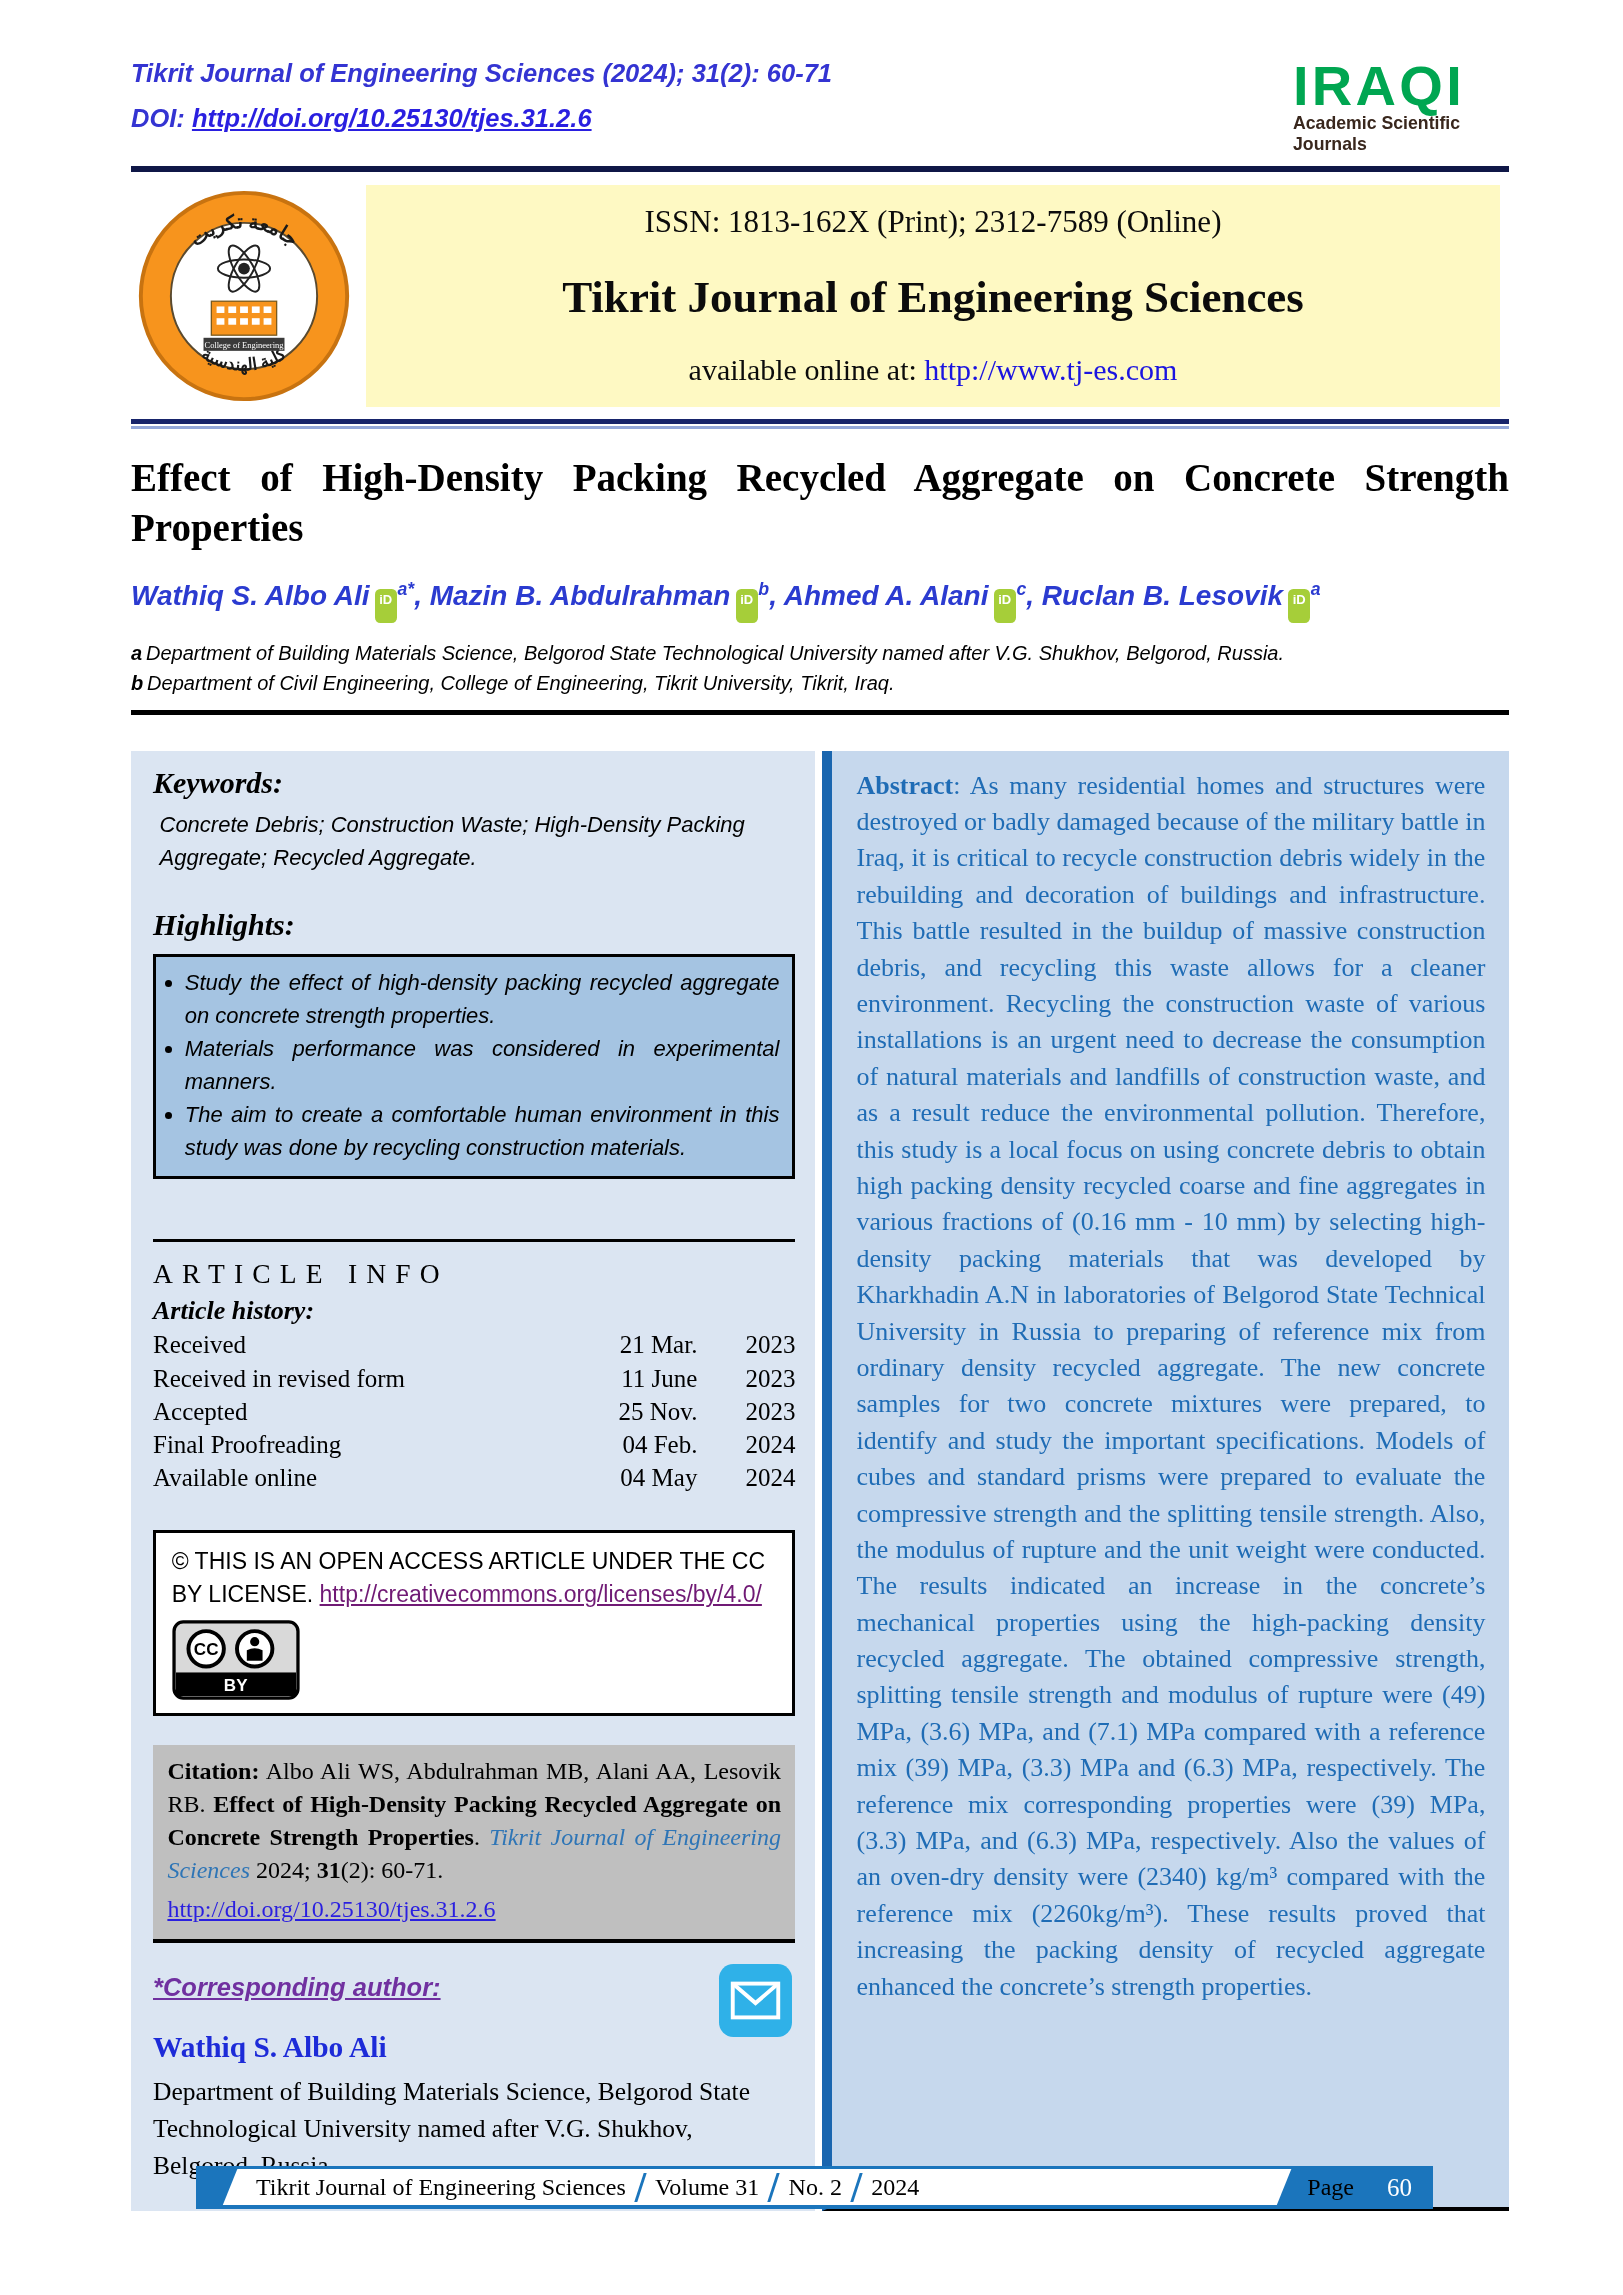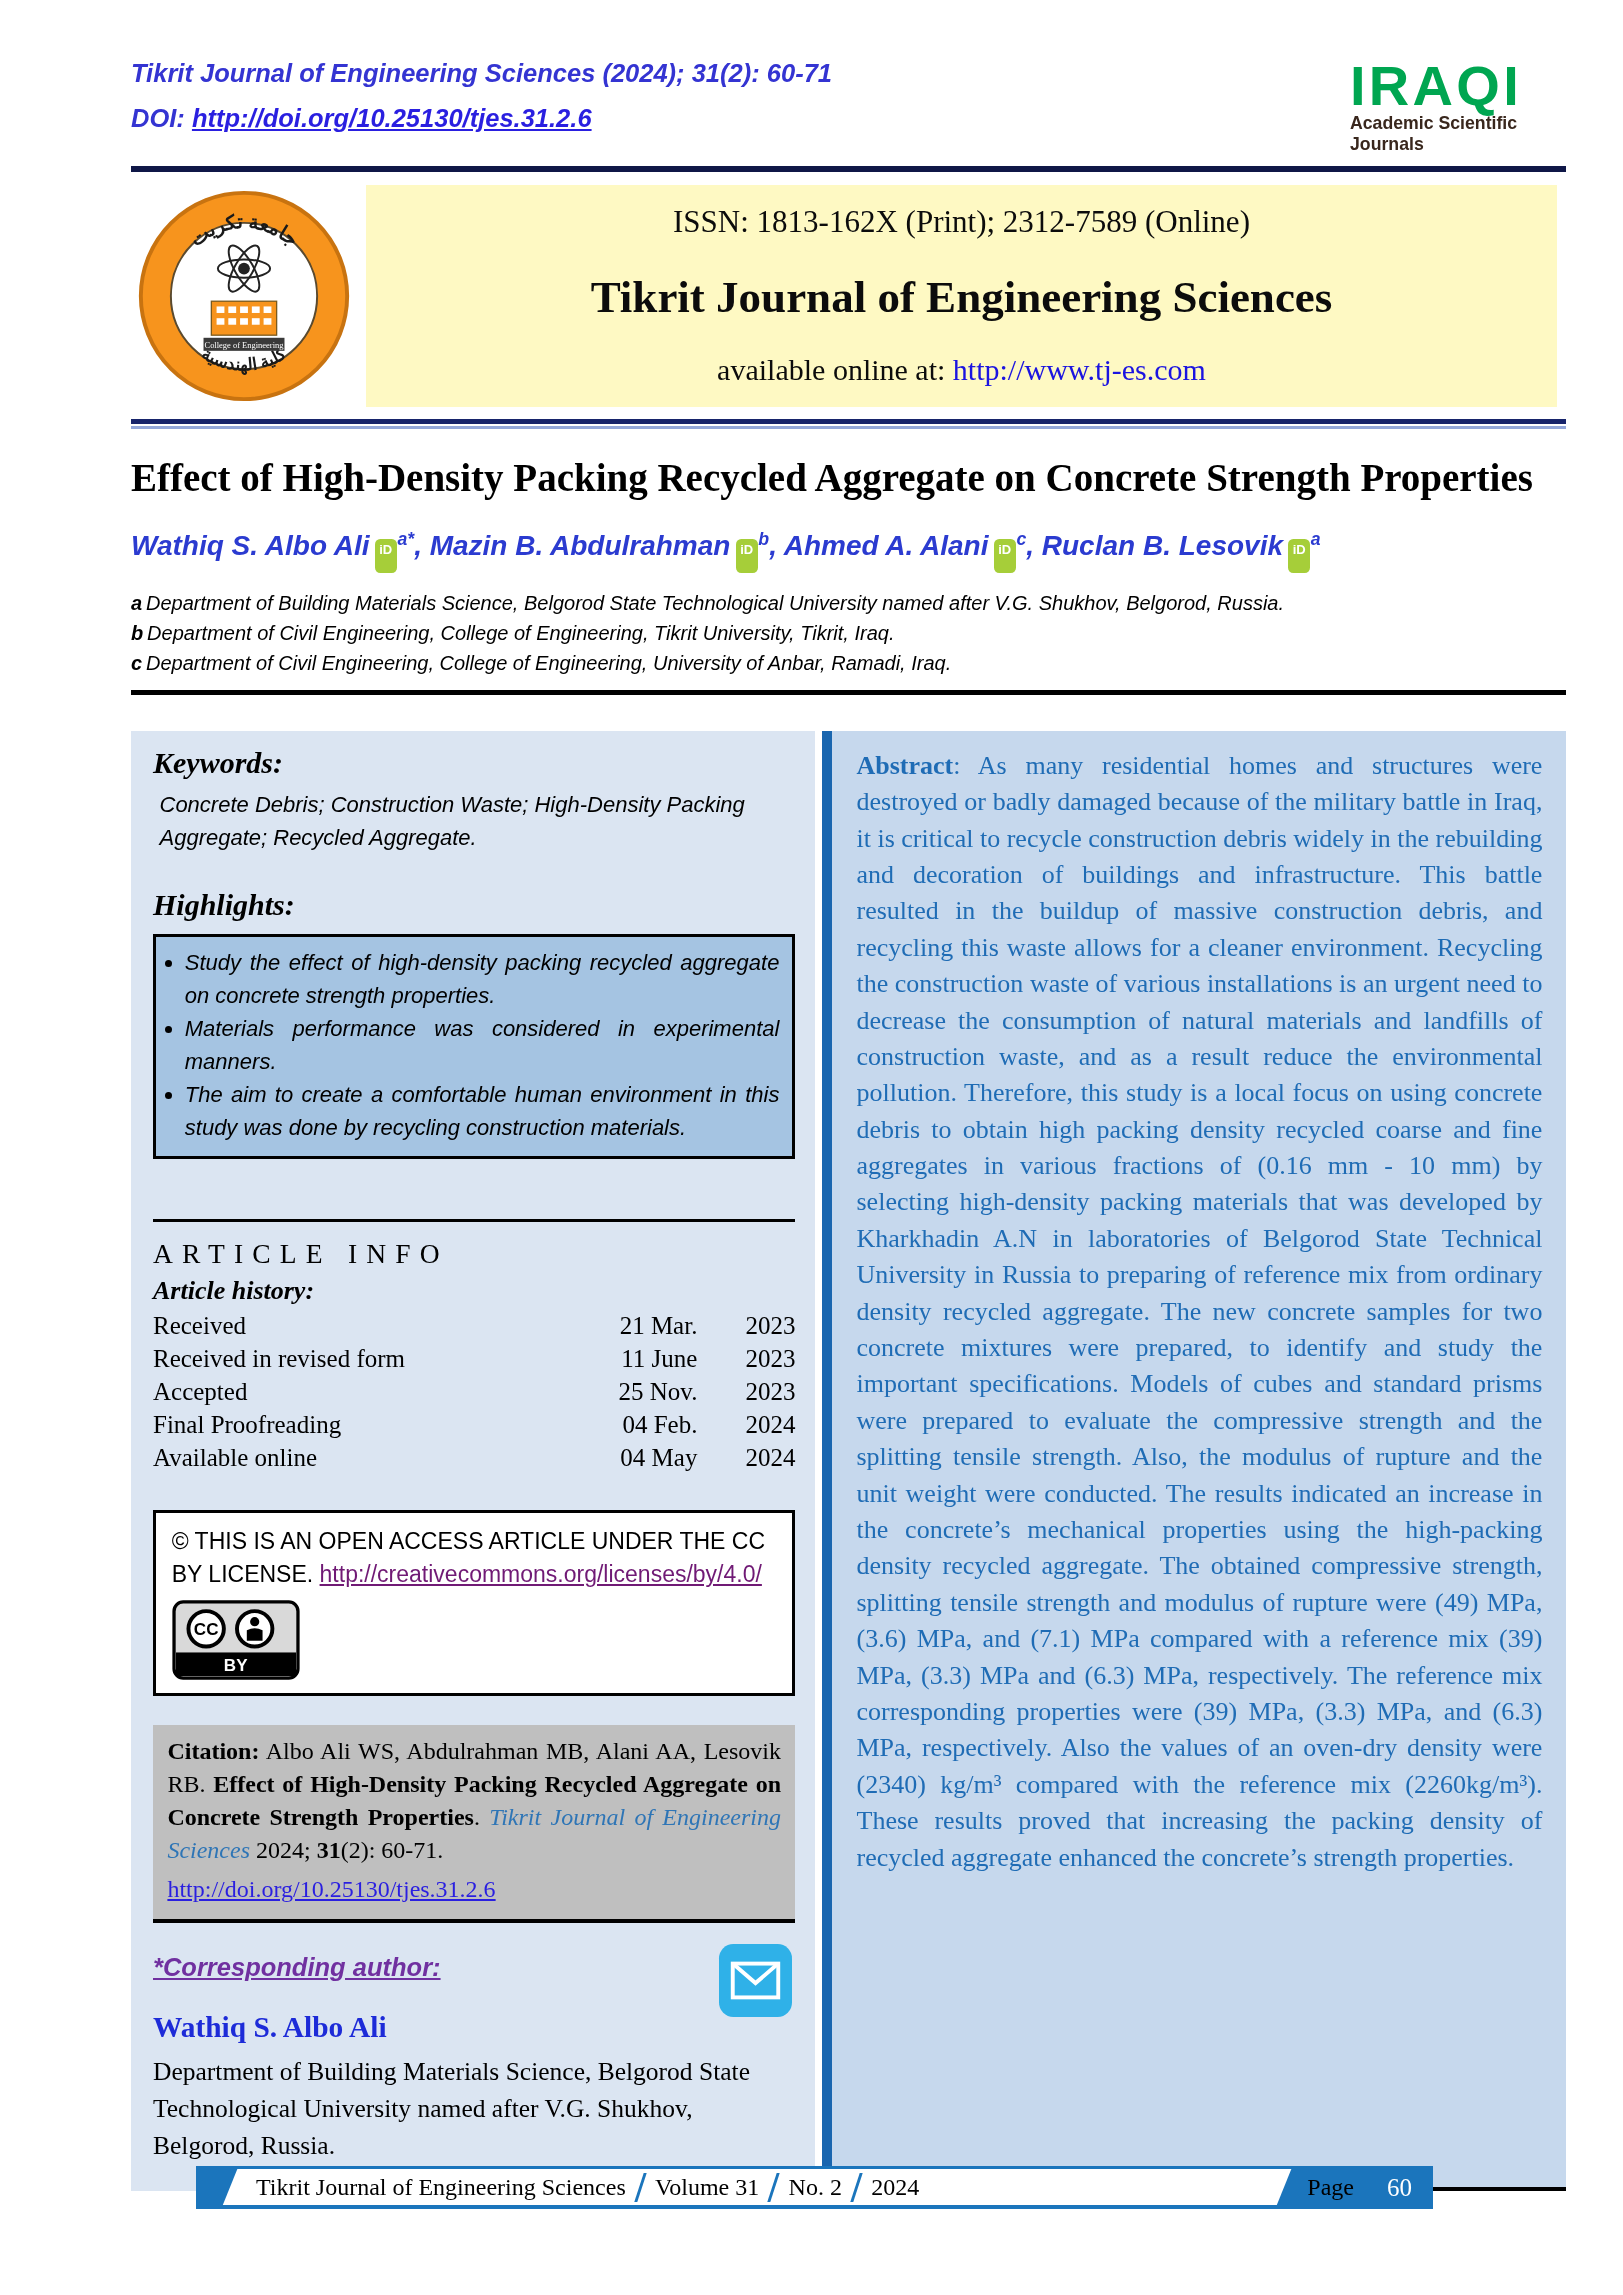--- a/index.html
+++ b/index.html
@@ -1,21 +1,21 @@
 <!DOCTYPE html>
 <html style="font-size:10.5px"><head>
 <meta charset="utf-8">
 <style>
   * { box-sizing: border-box; }
   html,body { margin:0; padding:0; }
   body {
     width:1623px; height:2295px; background:#ffffff; position:relative;
     font-family:"Liberation Serif","DejaVu Serif",serif; color:#000; overflow:hidden;
   }
-  .page { padding:58px 57px 0 131px; }
+  .page { padding:58px 114px 0 131px; }
 
   
   .top-row { display:flex; justify-content:space-between; align-items:flex-start; }
   .script { font-family:"Liberation Sans","DejaVu Sans",sans-serif; font-style:italic; }
   .journal-line { font-size:25.5px; font-weight:600; color:#3434d2; line-height:1.25; }
   .doi-line { font-size:25.5px; font-weight:600; color:#3434d2; margin-top:14.4px; }
   .doi-line a, .link-blue { color:#2a1fe0; text-decoration:underline; cursor:pointer; }
   .iraqi-logo { text-align:left; margin-top:3.9px; width:216px; }
   .iraqi-word { font-family:"Liberation Sans",sans-serif; font-weight:800; font-size:56px;
                 color:#00a651; letter-spacing:3.3px; line-height:0.85; }
@@ -177,21 +177,20 @@
   <div class="authors script">
     <span><span>Wathiq S. Albo Ali</span><span class="orcid-badge">iD</span><span class="author-sup">a*</span><span>, </span></span>
     <span><span>Mazin B. Abdulrahman</span><span class="orcid-badge">iD</span><span class="author-sup">b</span><span>, </span></span>
     <span><span>Ahmed A. Alani</span><span class="orcid-badge">iD</span><span class="author-sup">c</span><span>, </span></span>
     <span><span>Ruclan B. Lesovik</span><span class="orcid-badge">iD</span><span class="author-sup">a</span></span>
   </div>
 
   <div class="affiliations script">
     <div><span class="aff-marker">a</span><span>Department of Building Materials Science, Belgorod State Technological University named after V.G. Shukhov, Belgorod, Russia.</span></div>
     <div><span class="aff-marker">b</span><span>Department of Civil Engineering, College of Engineering, Tikrit University, Tikrit, Iraq.</span></div>
-    <div><span class="aff-marker">c</span><span>Department of Civil Engineering, College of Engineering, University of Anbar, Ramadi, Iraq.</span></div>
   </div>
   <div class="rule-black"></div>
 
   <div class="columns">
 
     <div class="left-col">
       <div class="kw-heading">Keywords:</div>
       <div class="kw-text script">Concrete Debris; Construction Waste; High-Density Packing Aggregate; Recycled Aggregate.</div>
 
       <div class="hl-heading">Highlights:</div>

